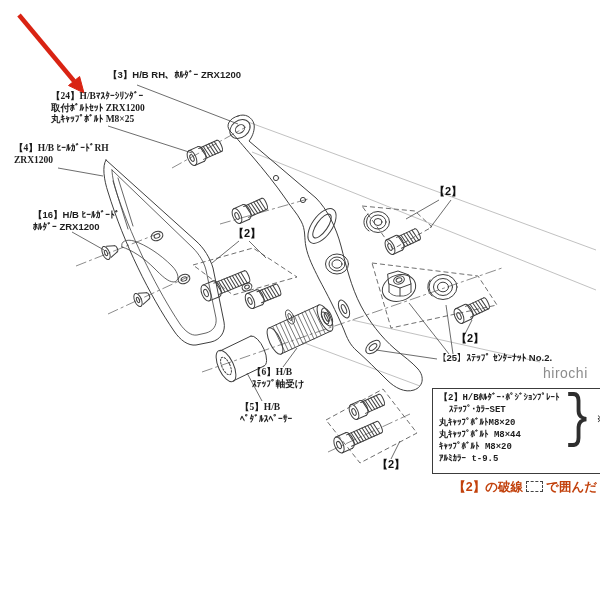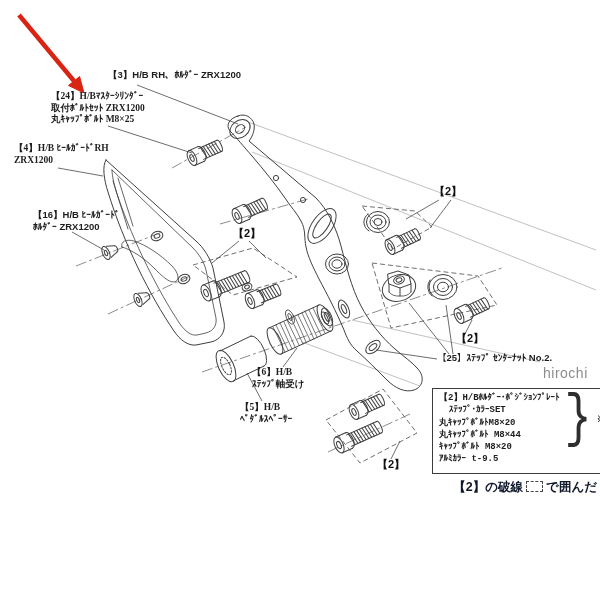--- a/index.html
+++ b/index.html
@@ -15,21 +15,21 @@
   #infobox{position:absolute;left:432px;top:388px;width:169px;height:84px;
            border:1.4px solid #3c3c3c;background:#fff;display:flex;align-items:flex-start;font-family:Liberation Mono, monospace;}
   #infobox .lines{padding:3px 0 3px 6px;font-size:9px;font-weight:600;line-height:12.3px;
                   white-space:nowrap;flex:1;}
   #infobox .lines .indent{padding-left:10px;}
   #infobox .braceWrap{display:flex;align-items:center;padding-right:3px;}
   #infobox .brace{font-size:60px;font-weight:300;color:#2e2e2e;line-height:60px;
                   transform:scaleX(0.75);}
   #infobox .bracenote{font-size:9px;font-weight:600;white-space:nowrap;margin-left:1px;}
   #footnote{position:absolute;right:3px;top:480px;text-align:right;font-size:12.5px;
-            font-weight:600;line-height:14.5px;color:#0f172a;white-space:nowrap;}
+            font-weight:600;line-height:14.5px;color:#c2410c;white-space:nowrap;}
   .dashedGlyph{display:inline-block;width:15px;height:9px;border:1.2px dashed #444;
                vertical-align:-1px;margin:0 3px;}
   #caption{position:absolute;right:3px;top:570px;font-size:20px;font-weight:400;
            color:#0d0d0d;letter-spacing:1px;white-space:nowrap;}
 </style>
 </head>
 <body>
 
 <div id="stage">
 

